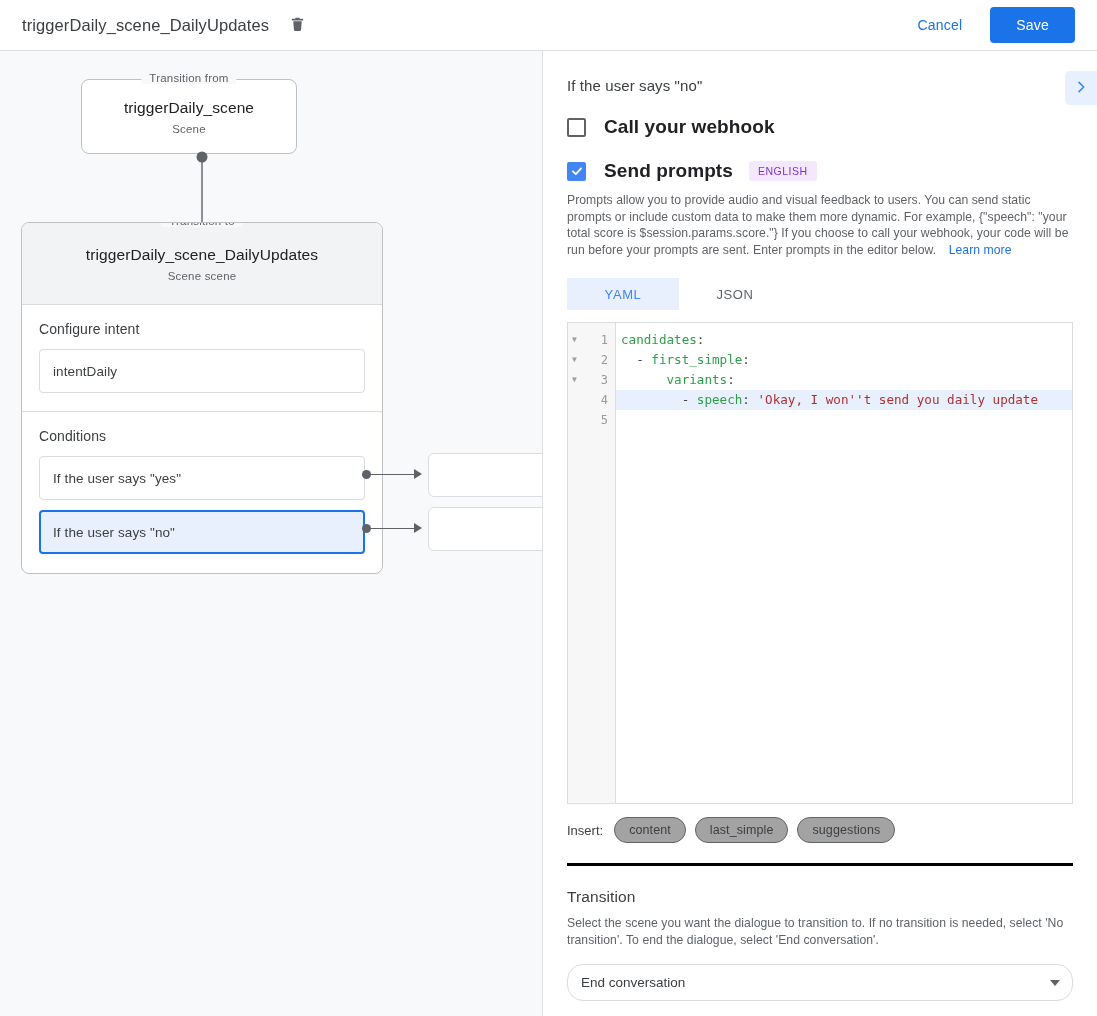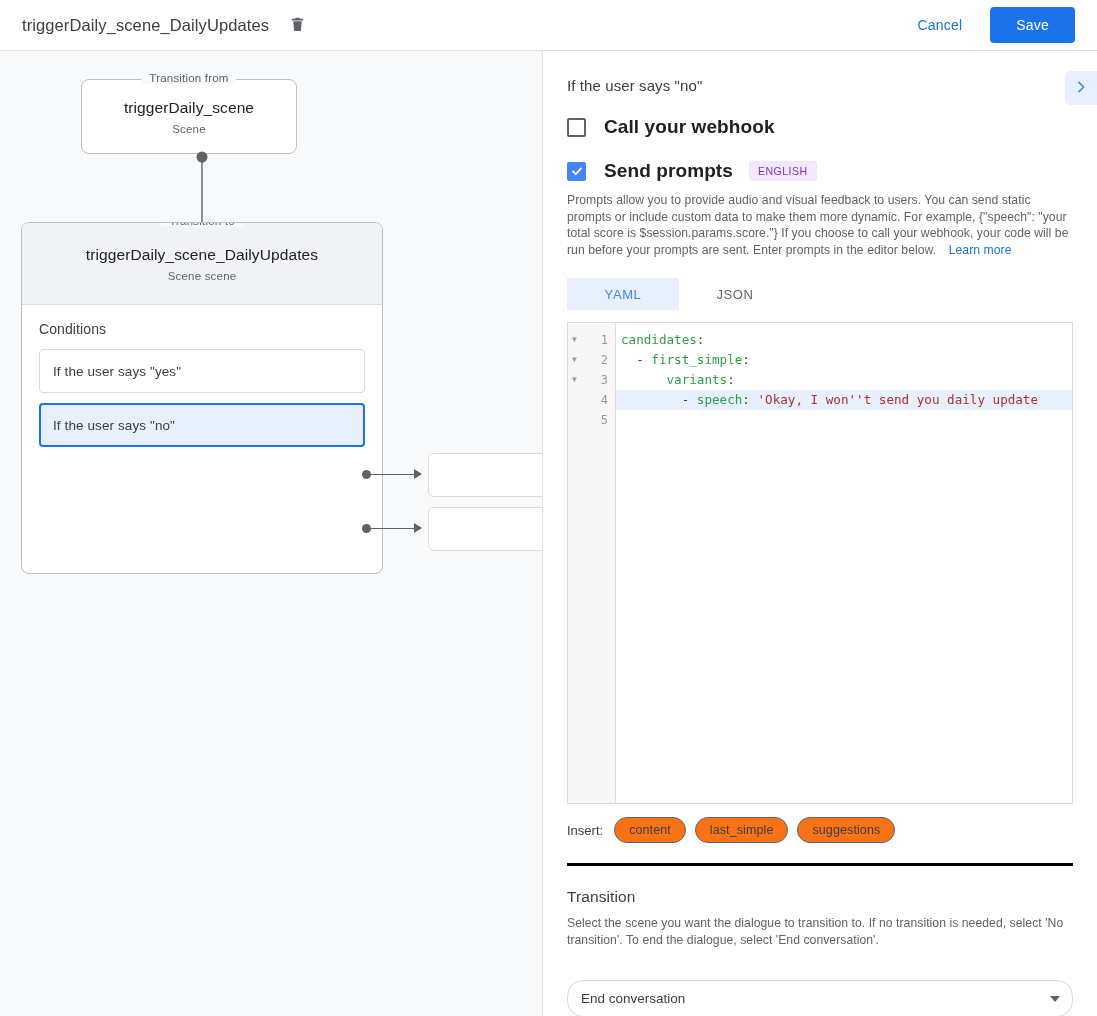--- a/index.html
+++ b/index.html
@@ -358,33 +358,33 @@
   .chip {
     border: 1px solid #5f6368;
     border-radius: 14px;
     height: 26px;
     padding: 0 14px;
     display: flex; align-items: center;
     font-size: 12.5px;
     color: #3c4043;
     margin-right: 9px;
     cursor: pointer;
-    background: #f97316;
+    background: #a3a3a3;
     font-family: inherit;
     letter-spacing: .1px;
   }
 
   .transition-title {
     margin-top: 22px;
     font-size: 15.5px;
     color: #3c4043;
     letter-spacing: .1px;
   }
   .select-box {
-    margin-top: 32px;
+    margin-top: 16px;
     border: 1px solid #dadce0;
     border-radius: 16px;
     height: 37px;
     display: flex; align-items: center;
     padding: 0 13px;
     font-size: 13.5px;
     color: #3c4043;
     cursor: pointer;
     position: relative;
     background: #ffffff;
@@ -429,20 +429,24 @@
       <line x1="7" y1="10" x2="7" y2="107" stroke="#5f6368" stroke-width="1.4"></line>
       <polygon points="7,118 1.5,105 12.5,105" fill="#5f6368"></polygon>
     </svg>
   </div>
 
   <div class="fieldset-box" id="node-to">
     <div class="fieldset-legend legend">Transition to</div>
     <div class="to-header">
       <div class="node-title">triggerDaily_scene_DailyUpdates</div>
       <div class="node-sub">Scene scene</div>
+    </div>
+    <div class="to-section">
+      <div class="section-label">Configure intent</div>
+      <div class="pill-field">intentDaily</div>
     </div>
     <div class="to-section">
       <div class="section-label">Conditions</div>
       <div class="pill-field">If the user says "yes"</div>
       <div class="pill-field selected">If the user says "no"</div>
     </div>
   </div>
 
   <div class="cond-dot" style="left:362px; top:419px;"></div>
   <div class="cond-line" style="left:370px; top:423px; width:44px;"></div>

